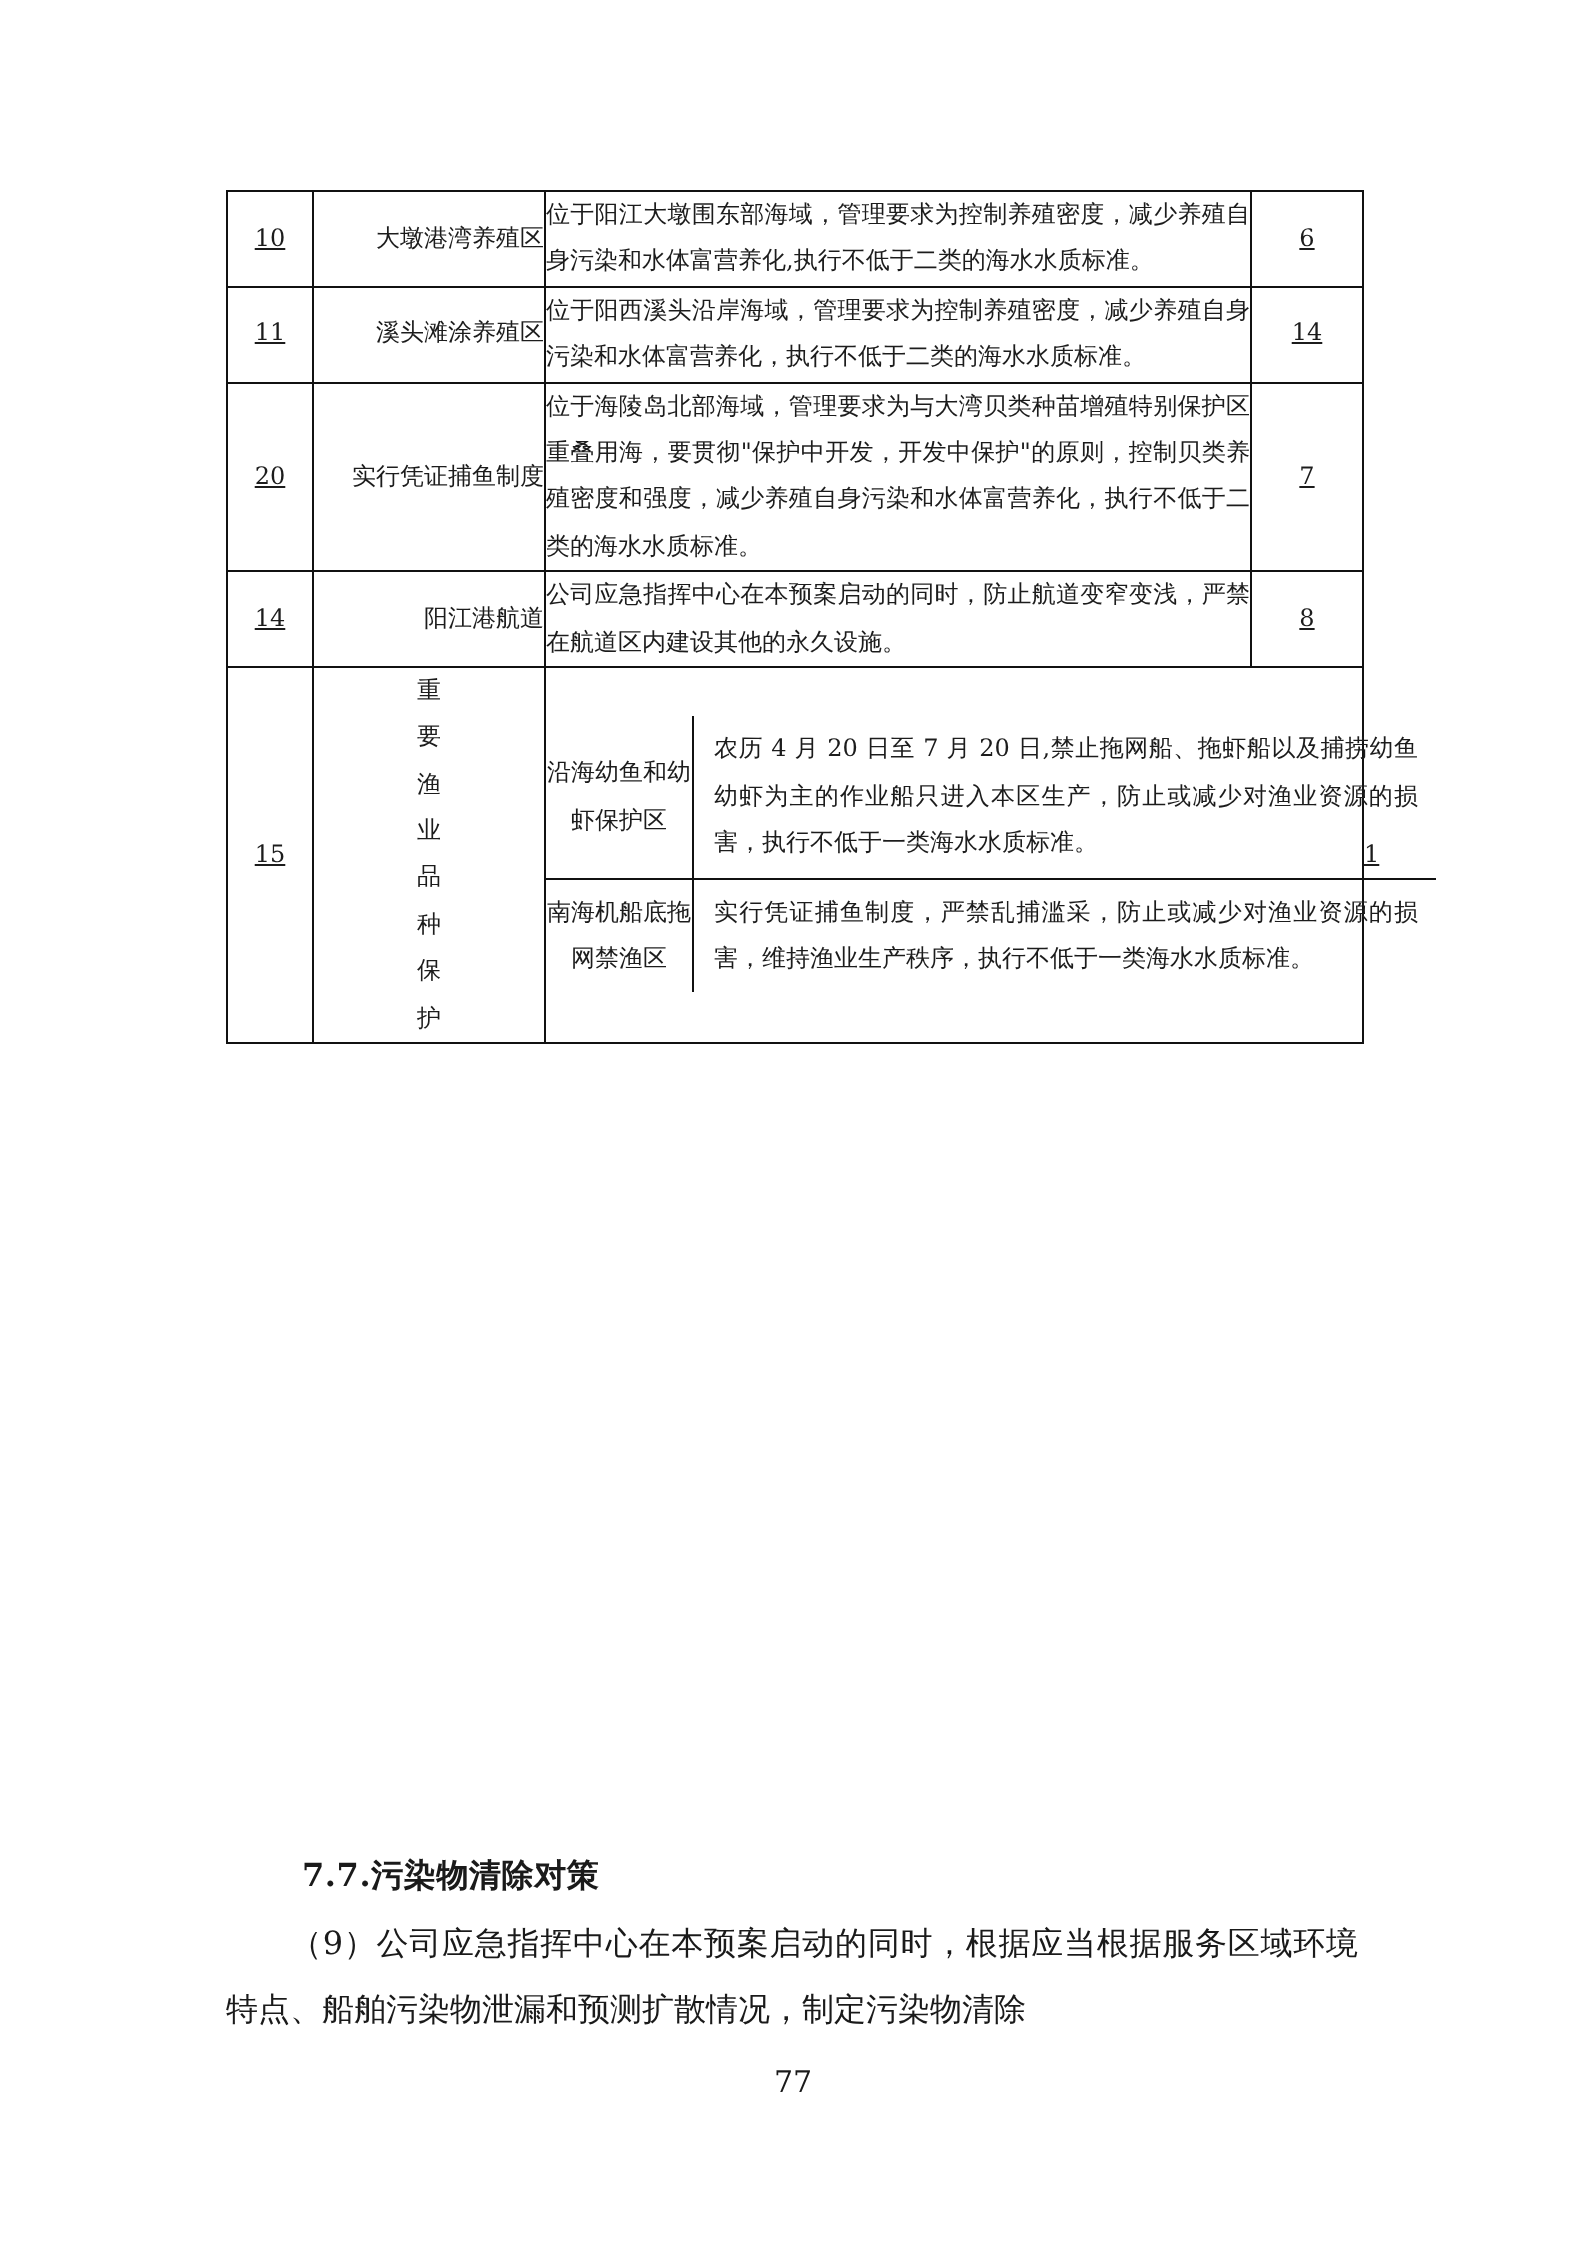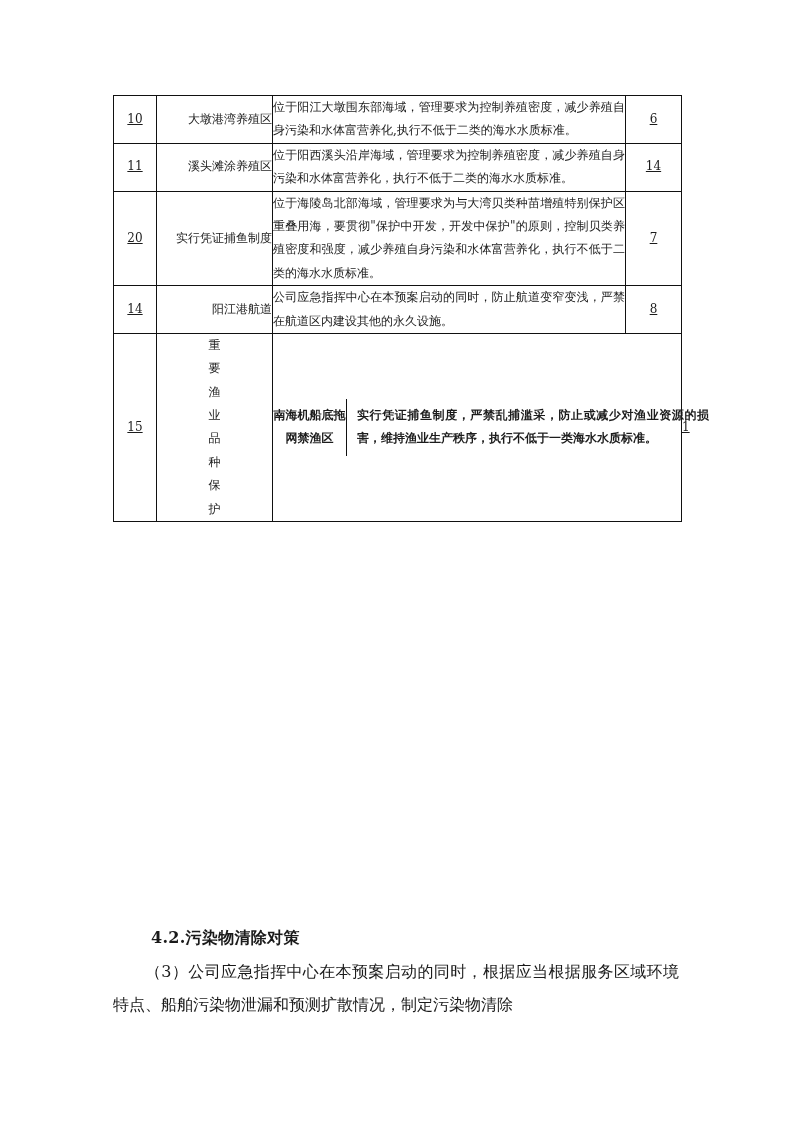--- a/index.html
+++ b/index.html
@@ -76,21 +76,20 @@
     width: 100%;
     border-collapse: collapse;
     table-layout: fixed;
   }
   .nested > tbody > tr > td {
     border: 0;
     border-bottom: 1px solid #111;
   }
   .nested > tbody > tr:last-child > td {
     border-bottom: 0;
-    font-weight: bold;
   }
   .nested td.sub-desc {
     width: 352px;
     text-align: justify;
     text-align-last: left;
     padding: 5px 9px 5px 10px;
     border-left: 1px solid #111;
   }
 
   
@@ -169,30 +168,35 @@
           <span class="vchar">业</span>
           <span class="vchar">品</span>
           <span class="vchar">种</span>
           <span class="vchar">保</span>
           <span class="vchar">护</span>
         </td>
         <td colspan="2" style="padding:0;">
           <table class="nested">
             <tbody>
               <tr>
+                <td class="c-sublabel">沿海幼鱼和幼虾保护区</td>
+                <td class="sub-desc">农历 4 月 20 日至 7 月 20 日,禁止拖网船、拖虾船以及捕捞幼鱼幼虾为主的作业船只进入本区生产，防止或减少对渔业资源的损害，执行不低于一类海水水质标准。</td>
+              </tr>
+              <tr>
                 <td class="c-sublabel">南海机船底拖网禁渔区</td>
                 <td class="sub-desc">实行凭证捕鱼制度，严禁乱捕滥采，防止或减少对渔业资源的损害，维持渔业生产秩序，执行不低于一类海水水质标准。</td>
               </tr>
             </tbody>
           </table>
         </td>
         <td class="c-num">1</td>
       </tr>
 
     </tbody>
   </table>
 
-  <div class="heading">4.2.污染物清除对策</div>
-
-  <div class="para">（3）公司应急指挥中心在本预案启动的同时，根据应当根据服务区域环境特点、船舶污染物泄漏和预测扩散情况，制定污染物清除</div>
-
+  <div class="heading">7.7.污染物清除对策</div>
+
+  <div class="para">（9）公司应急指挥中心在本预案启动的同时，根据应当根据服务区域环境特点、船舶污染物泄漏和预测扩散情况，制定污染物清除</div>
+
+  <div class="page-number">77</div>
 
 </div>
 
 </body></html>

